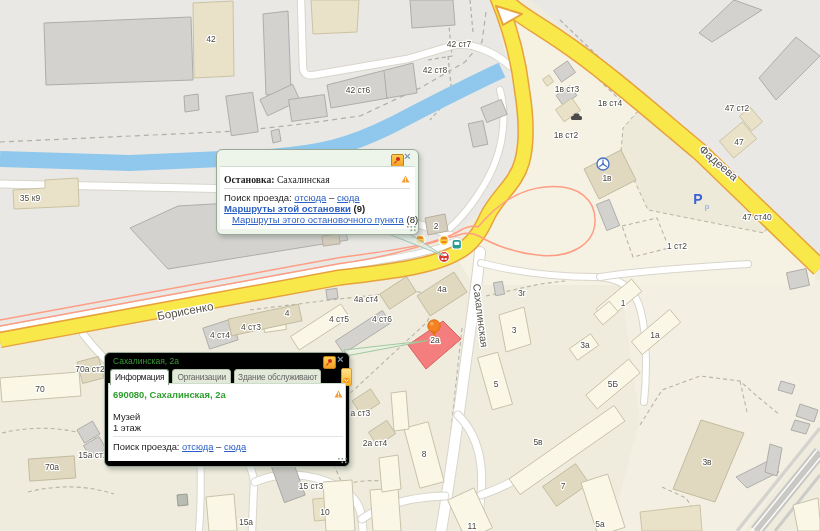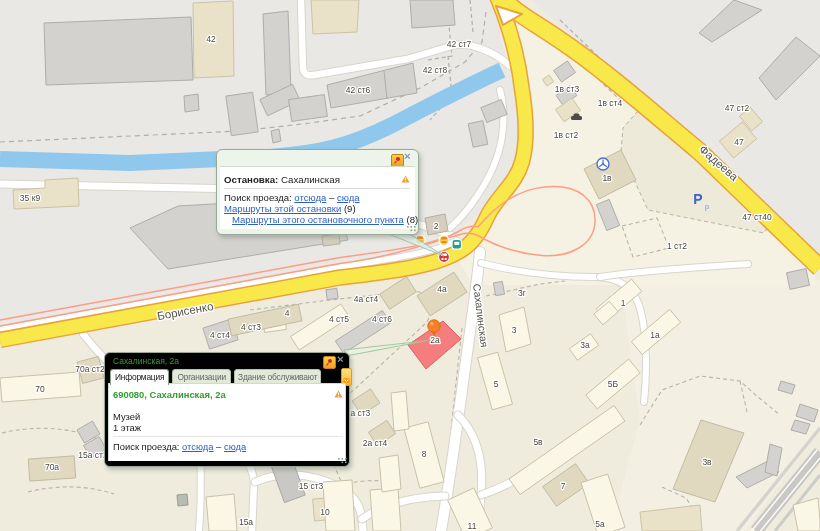--- a/index.html
+++ b/index.html
@@ -405,33 +405,33 @@
     <svg width="11" height="11" viewBox="0 0 11 11" style="display:block">
         <circle cx="6" cy="4" r="2" fill="#cc2a1e"></circle>
         <line x1="4.5" y1="6" x2="2.5" y2="8.5" stroke="#cc2a1e" stroke-width="1.2"></line>
       </svg>
   </div>
 
   <div style="position:absolute;left:187px;top:0px;width:12px;height:12px;color:#7c99b5;font:bold 11.5px 'Liberation Sans',sans-serif;">×</div>
 
   <div style="position:absolute;left:3px;right:3px;top:16px;bottom:5px;background:#ffffff;border-top:1px solid #cddccd;padding:7px 5px 0 4px;font:9.55px 'Liberation Sans',sans-serif;color:#222;white-space:nowrap;">
 
-    <div style="margin-bottom:2px;font-size:9.7px;"><b>Остановка:</b> Сахалинская
+    <div style="margin-bottom:2px;font-size:9.7px;font-family:Liberation Serif, serif;"><b>Остановка:</b> Сахалинская
       
       <svg width="9" height="8" viewBox="0 0 9 8" style="float:right;margin-top:1px">
           <path d="M4.5,0.5 L8.5,7.5 L0.5,7.5 Z" fill="#f49d33"></path>
           <rect x="4" y="2.5" width="1" height="2.6" fill="#fff"></rect>
           <rect x="4" y="5.8" width="1" height="1" fill="#fff"></rect>
         </svg>
     </div>
     <div style="border-top:1px solid #dcdcdc;margin:3px 0 3px 0;"></div>
 
     <div style="line-height:11px;">Поиск проезда: <a style="color:#2a5fc4;">отсюда</a> – <a style="color:#2a5fc4;">сюда</a></div>
 
-    <div style="line-height:11px;"><a style="color:#2a5fc4;">Маршруты этой остановки</a> (9)</div>
+    <div style="line-height:11px;font-weight:bold;"><a style="color:#2a5fc4;">Маршруты этой остановки</a> (9)</div>
 
     <div style="line-height:11px;"><a style="color:#2a5fc4;padding-left:8px;">Маршруты этого остановочного пункта</a> (8)</div>
   </div>
 
   <svg style="position:absolute;right:2px;bottom:2px" width="9" height="6" viewBox="0 0 9 6">
       <g fill="#8fa08f">
         <rect x="0" y="0" width="1.6" height="1.6"></rect>
         <rect x="3.5" y="0" width="1.6" height="1.6"></rect>
         <rect x="7" y="0" width="1.6" height="1.6"></rect>
         <rect x="3.5" y="3.5" width="1.6" height="1.6"></rect>

